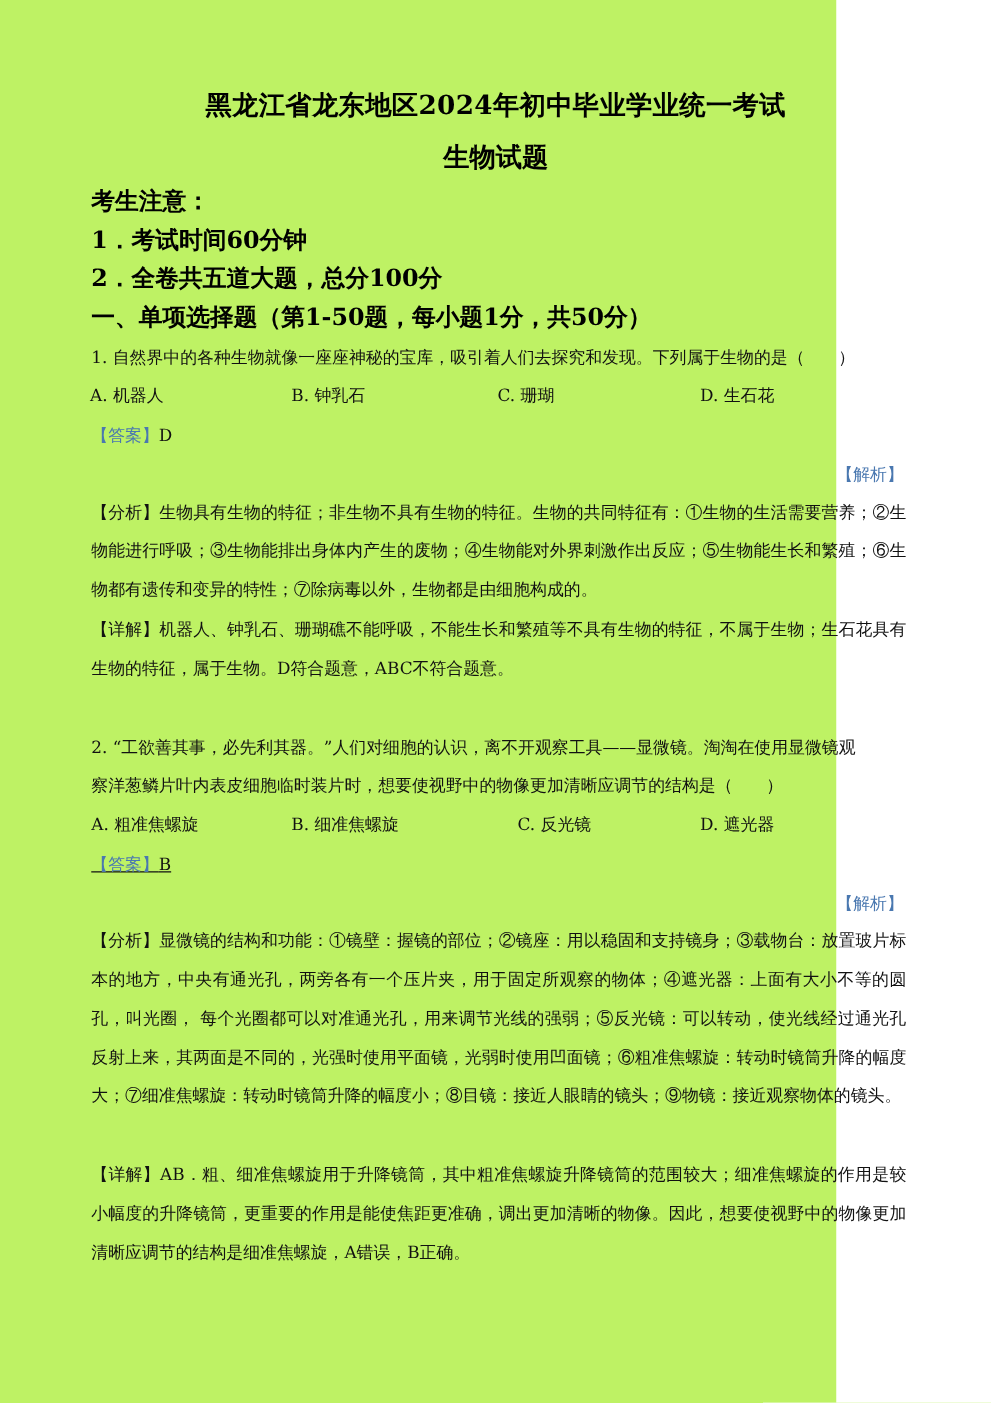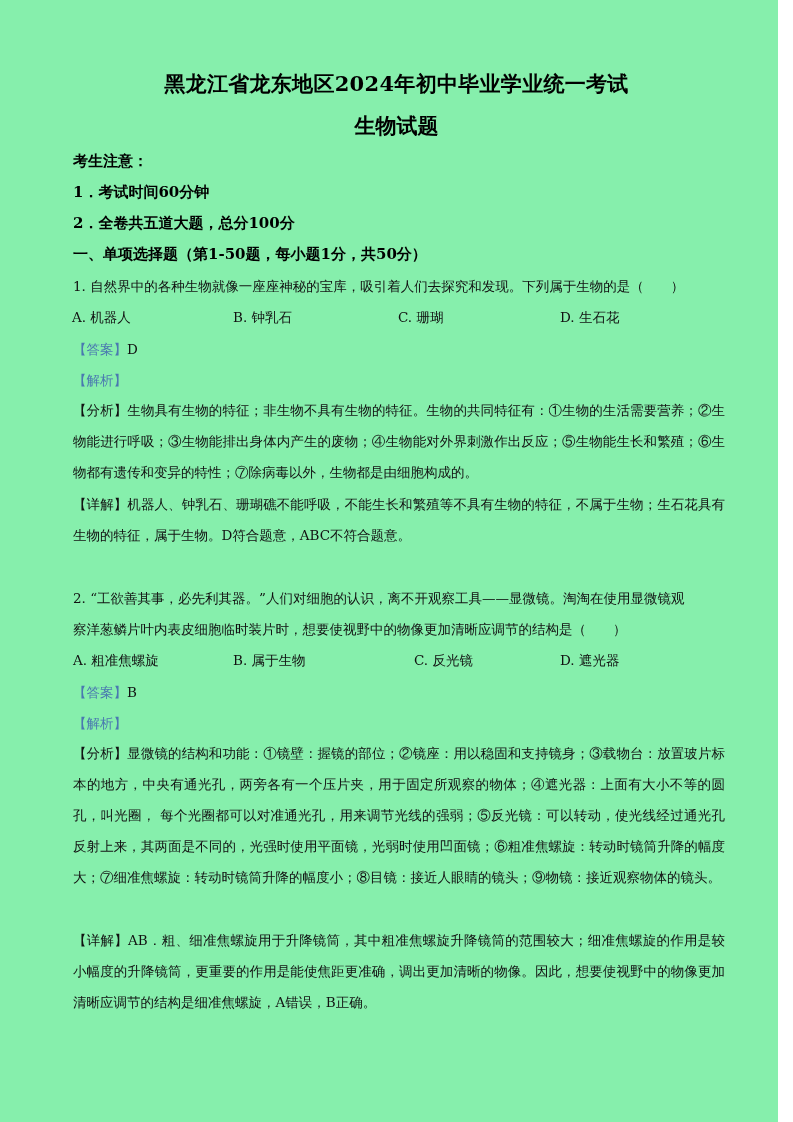--- a/index.html
+++ b/index.html
@@ -1,25 +1,25 @@
 <!DOCTYPE html>
 <html><head>
 <meta charset="utf-8">
 <style>
   html, body { margin: 0; padding: 0; background: #ffffff; }
   body { width: 793px; height: 1122px; position: relative; overflow: hidden;
          font-family: "DejaVu Serif", "Liberation Serif", serif; color: #111; }
-  .page { position: absolute; left: 0; top: 0; width: 778px; height: 1122px; background: #86efac; }
+  .page { position: absolute; left: 0; top: 0; width: 669px; height: 1122px; background: #bef264; }
   .title { position: absolute; left: 0; width: 793px; text-align: center; font-weight: bold; color: #000; }
   .t1 { top: 70px; font-size: 21px; letter-spacing: 0.3px; }
   .t2 { top: 112px; font-size: 21px; }
   .line { position: absolute; left: 73px; width: 650px; font-size: 13.5px; white-space: nowrap; line-height: 20px; }
-  .bold { font-weight: bold; color: #000; font-size: 15px; }
+  .bold { font-weight: bold; color: #000; font-size: 19px; }
   .opt { position: absolute; font-size: 13.5px; line-height: 20px; white-space: nowrap; }
-  .tag { color: #4a78b0; }
+  .tag { color: #4a78b0; text-align: right; }
   .para { position: absolute; left: 73px; width: 652px; font-size: 13.5px; line-height: 31px; text-align: justify; }
 </style>
 </head>
 <body>
 
 <div class="page">
 
   <div class="title t1">黑龙江省龙东地区2024年初中毕业学业统一考试</div>
   <div class="title t2">生物试题</div>
 
@@ -43,25 +43,25 @@
     <span>【分析】</span><span>生物具有生物的特征；非生物不具有生物的特征。生物的共同特征有：①生物的生活需要营养；②生物能进行呼吸；③生物能排出身体内产生的废物；④生物能对外界刺激作出反应；⑤生物能生长和繁殖；⑥生物都有遗传和变异的特性；⑦除病毒以外，生物都是由细胞构成的。</span>
   </div>
 
   <div class="para" style="top:489px;">
     <span>【详解】</span><span>机器人、钟乳石、珊瑚礁不能呼吸，不能生长和繁殖等不具有生物的特征，不属于生物；生石花具有生物的特征，属于生物。D符合题意，ABC不符合题意。</span>
   </div>
 
   <div class="line" style="top:588px;">2. “工欲善其事，必先利其器。”人们对细胞的认识，离不开观察工具——显微镜。淘淘在使用显微镜观</div>
   <div class="line" style="top:619px;">察洋葱鳞片叶内表皮细胞临时装片时，想要使视野中的物像更加清晰应调节的结构是（　　）</div>
   <div class="opt" style="top:650px; left:73px;">A. 粗准焦螺旋</div>
-  <div class="opt" style="top:650px; left:233px;">B. 属于生物</div>
+  <div class="opt" style="top:650px; left:233px;">B. 细准焦螺旋</div>
   <div class="opt" style="top:650px; left:414px;">C. 反光镜</div>
   <div class="opt" style="top:650px; left:560px;">D. 遮光器</div>
 
-  <div class="line" style="top:682px;">
+  <div class="line" style="top:682px;text-decoration:underline;">
     <span class="tag">【答案】</span><span>B</span>
   </div>
   <div class="line tag" style="top:713px;">【解析】</div>
 
   <div class="para" style="top:925px;">
     <span>【详解】</span><span>AB．粗、细准焦螺旋用于升降镜筒，其中粗准焦螺旋升降镜筒的范围较大；细准焦螺旋的作用是较小幅度的升降镜筒，更重要的作用是能使焦距更准确，调出更加清晰的物像。因此，想要使视野中的物像更加清晰应调节的结构是细准焦螺旋，A错误，B正确。</span>
   </div>
 
   <div class="para" style="top:738px;">
     <span>【分析】</span><span>显微镜的结构和功能：①镜壁：握镜的部位；②镜座：用以稳固和支持镜身；③载物台：放置玻片标本的地方，中央有通光孔，两旁各有一个压片夹，用于固定所观察的物体；④遮光器：上面有大小不等的圆孔，叫光圈， 每个光圈都可以对准通光孔，用来调节光线的强弱；⑤反光镜：可以转动，使光线经过通光孔反射上来，其两面是不同的，光强时使用平面镜，光弱时使用凹面镜；⑥粗准焦螺旋：转动时镜筒升降的幅度大；⑦细准焦螺旋：转动时镜筒升降的幅度小；⑧目镜：接近人眼睛的镜头；⑨物镜：接近观察物体的镜头。</span>

